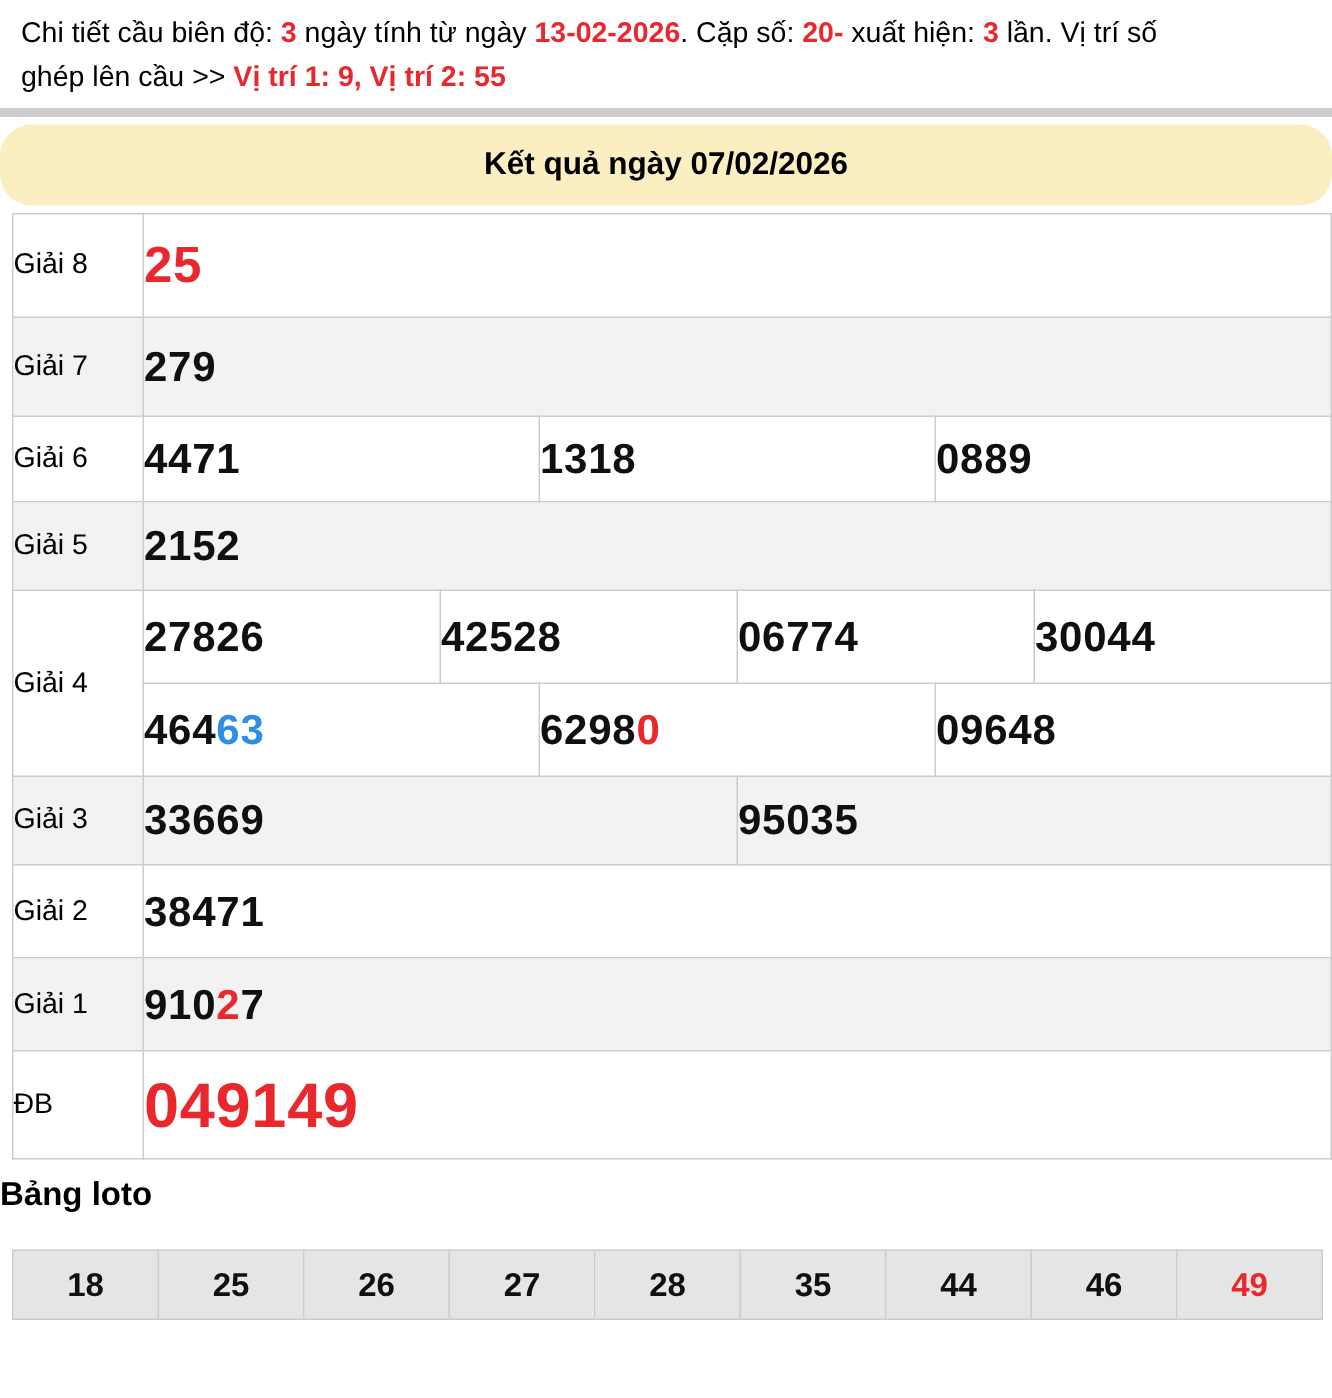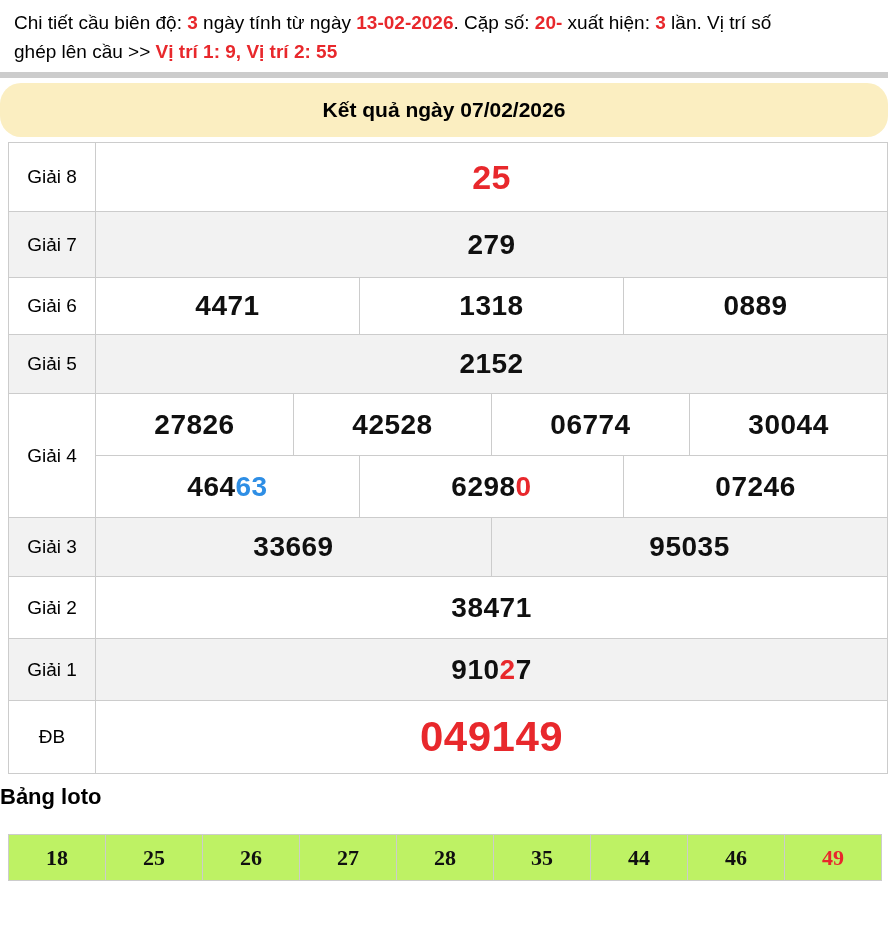--- a/index.html
+++ b/index.html
@@ -24,21 +24,21 @@
   
   .result-header{
     margin-top:5px;height:54px;background:var(--header-bg);
     display:flex;align-items:center;justify-content:center;
     font-size:21px;font-weight:bold;border-radius:21px;
   }
   
   table{border-collapse:collapse;table-layout:fixed;}
   .result-table{margin:5px 0 0 8px;width:880px;}
   .result-table td{
-    border:1px solid var(--border);text-align:center;vertical-align:middle;padding:12px;
+    border:1px solid var(--border);vertical-align:middle;padding:0;
     background:#fff;overflow:hidden;
   }
   .result-table col.c-label{width:87px;}
   .result-table col.c-unit{width:66px;}
   tr.shade td{background:var(--shade);}
   td.label{font-size:19px;font-weight:normal;color:#000;}
   td.num{font-size:28px;font-weight:bold;color:#101010;letter-spacing:0.5px;}
   td.num.size-lg{font-size:34px;}
   td.num.size-xl{font-size:42px;}
   .rg-0{height:69px;}
@@ -50,21 +50,21 @@
   .rg-6{height:62px;}
   .rg-7{height:62px;}
   .rg-8{height:72px;}
   span.red{color:var(--red);}
   span.blue{color:var(--blue);}
   
   .loto-title{margin-top:8px;height:30px;line-height:30px;text-align:left;font-size:22px;font-weight:bold;}
   .loto-table{margin:22px 0 0 8px;width:874px;}
   .loto-table td{
     border:1px solid var(--border);text-align:center;vertical-align:middle;
-    height:46px;font-size:22px;font-weight:bold;color:#101010;background:#bef264;font-family:Liberation Serif, serif;
+    height:46px;font-size:22px;font-weight:bold;color:#101010;background:#e5e5e5;
   }
   .loto-table td.red{color:var(--red);}
   .loto-table td.big{font-size:26px;}
 </style>
 </head>
 <body>
 
 <div class="page">
 
   <div class="top-note">
@@ -116,21 +116,21 @@
         <tr class="rg-4">
           <td class="label" rowspan="2">Giải 4</td>
           <td colspan="3" class="num"><span>27826</span></td>
           <td colspan="3" class="num"><span>42528</span></td>
           <td colspan="3" class="num"><span>06774</span></td>
           <td colspan="3" class="num"><span>30044</span></td>
         </tr>
         <tr class="rg-4">
           <td colspan="4" class="num"><span>464</span><span class="blue">63</span></td>
           <td colspan="4" class="num"><span>6298</span><span class="red">0</span></td>
-          <td colspan="4" class="num"><span>07246</span></td>
+          <td colspan="4" class="num"><span>09648</span></td>
         </tr>
         <tr class="rg-5 shade">
           <td class="label" rowspan="1">Giải 3</td>
           <td colspan="6" class="num"><span>33669</span></td>
           <td colspan="6" class="num"><span>95035</span></td>
         </tr>
         <tr class="rg-6">
           <td class="label" rowspan="1">Giải 2</td>
           <td colspan="12" class="num"><span>38471</span></td>
         </tr>

